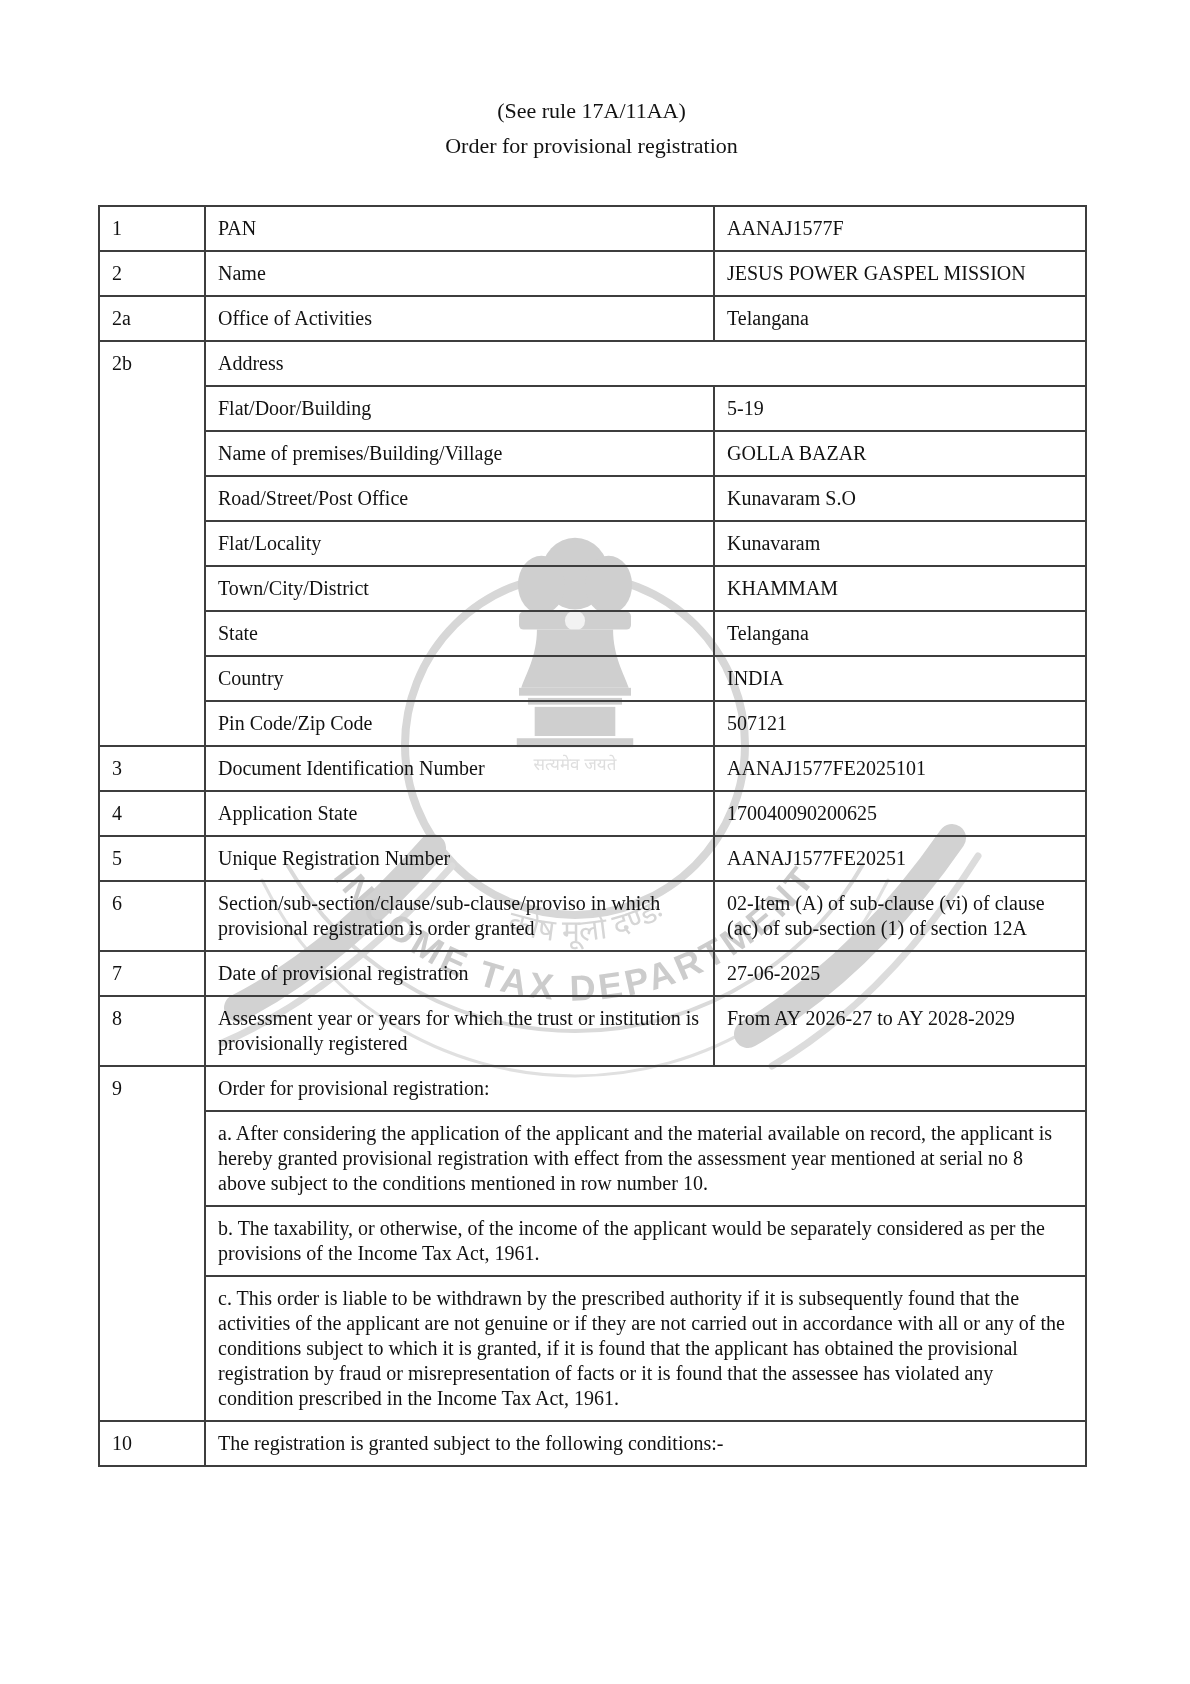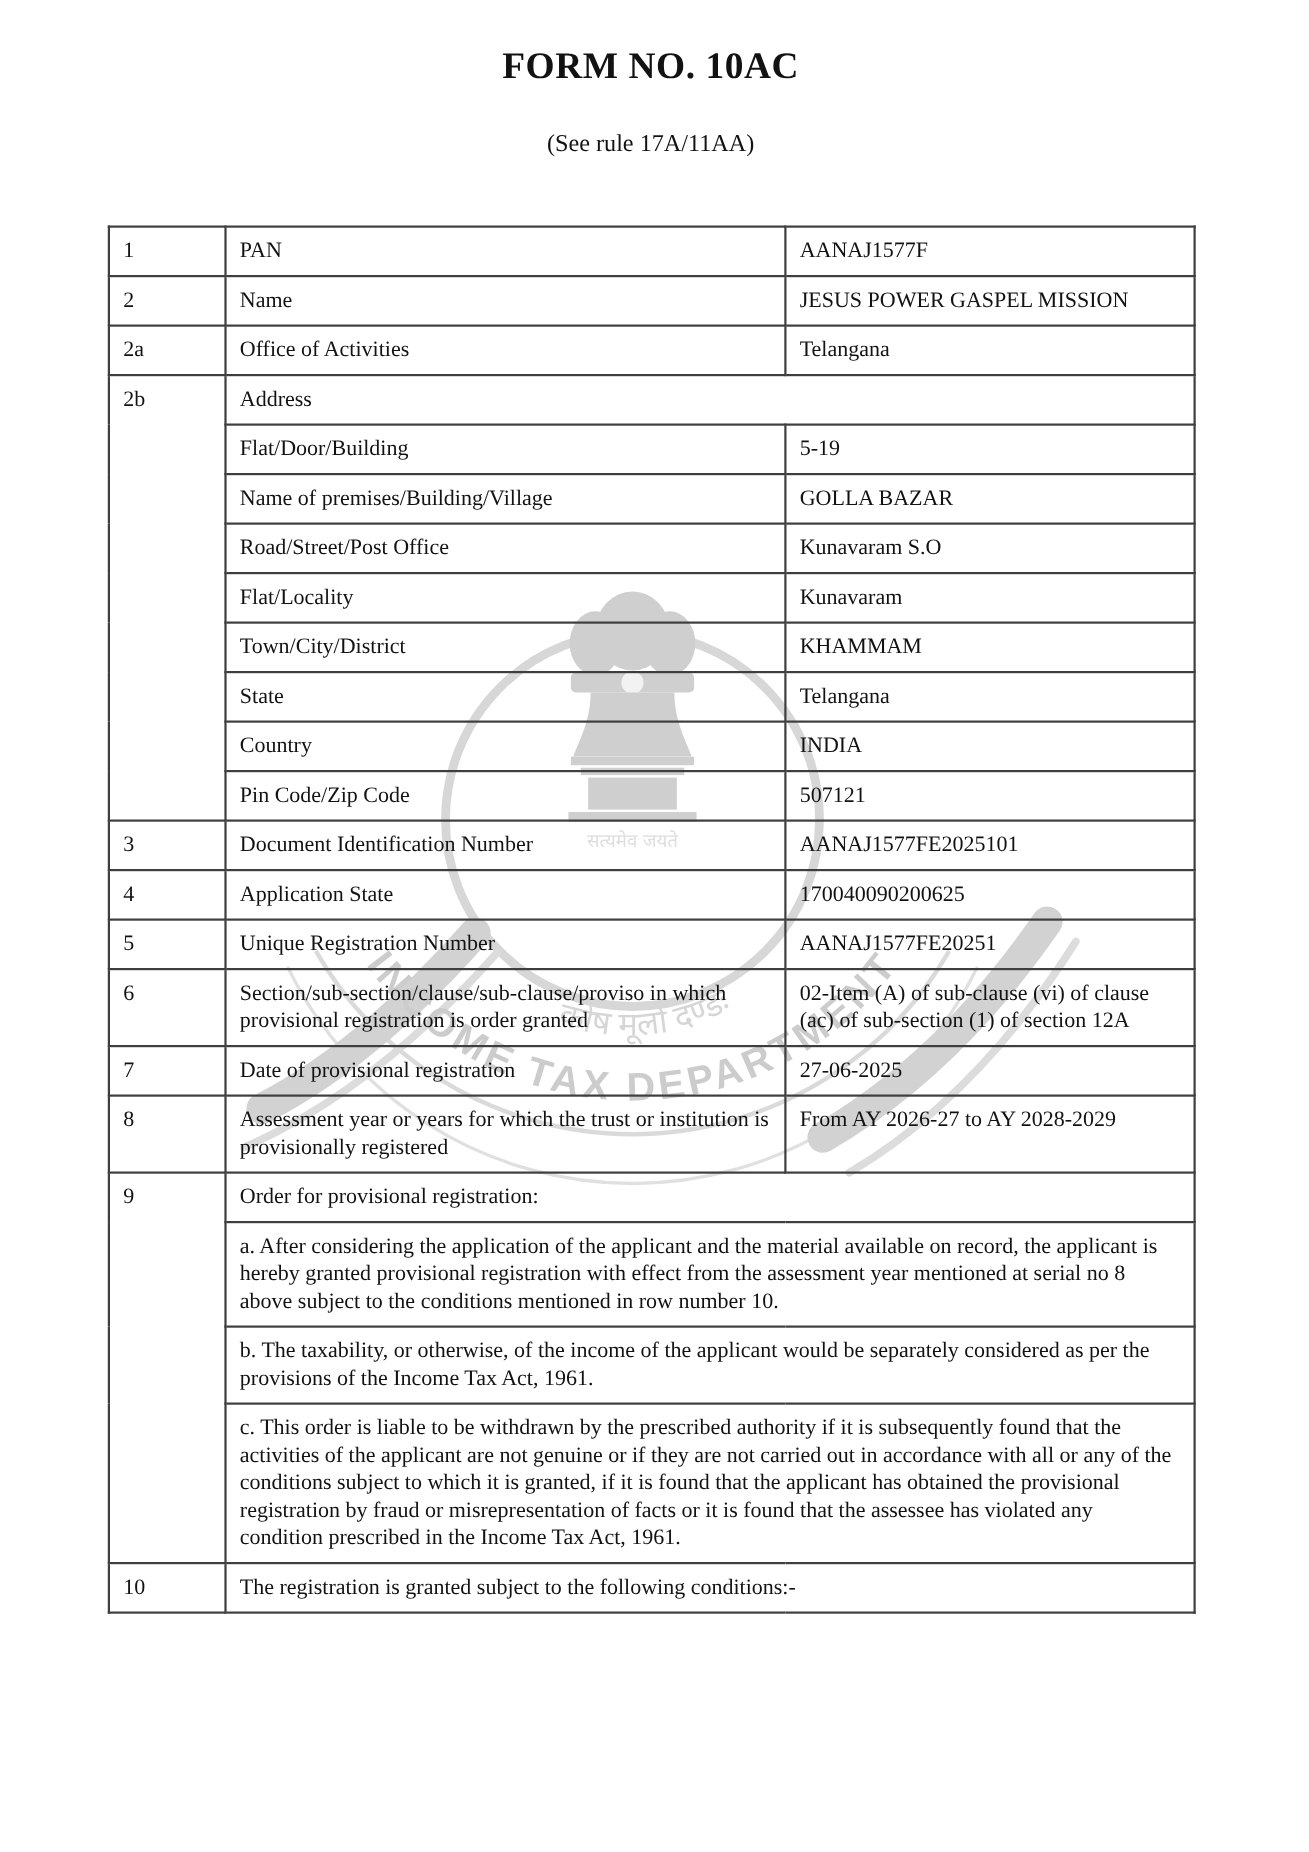--- a/index.html
+++ b/index.html
@@ -24,21 +24,21 @@
     text-align:center;
     z-index:2;
   }
   .doc-title{
     margin:0;
     font-size:34px;
     font-weight:bold;
     letter-spacing:0.5px;
   }
   .doc-rule{
-    margin-top:37px;
+    margin-top:56px;
     font-size:22px;
   }
   .doc-order{
     margin-top:9px;
     font-size:22px;
   }
   table.form{
     position:absolute;
     top:205px; left:98px;
     width:987px;
@@ -100,22 +100,22 @@
     </defs>
     <text font-family="Liberation Sans, sans-serif" font-size="30" fill="#d6d6d6">
       <textPath href="#mottoArc" startOffset="50%" text-anchor="middle">कोष मूलो दण्डः</textPath>
     </text>
     <text font-family="Liberation Sans, sans-serif" font-size="36" font-weight="bold" letter-spacing="4" fill="#cccccc">
       <textPath href="#deptArc" startOffset="50%" text-anchor="middle">INCOME TAX DEPARTMENT</textPath>
     </text>
   </svg>
 
   <div class="doc-header">
-    <h1 class="doc-title">FORM NO. 10AC</h1>
     <div class="doc-rule">(See rule 17A/11AA)</div>
+    <div class="doc-order">Order for provisional registration</div>
   </div>
 
   <table class="form">
     <colgroup>
         <col class="c-sno">
         <col class="c-label">
         <col class="c-value">
       </colgroup>
     <tbody>
       <tr>

